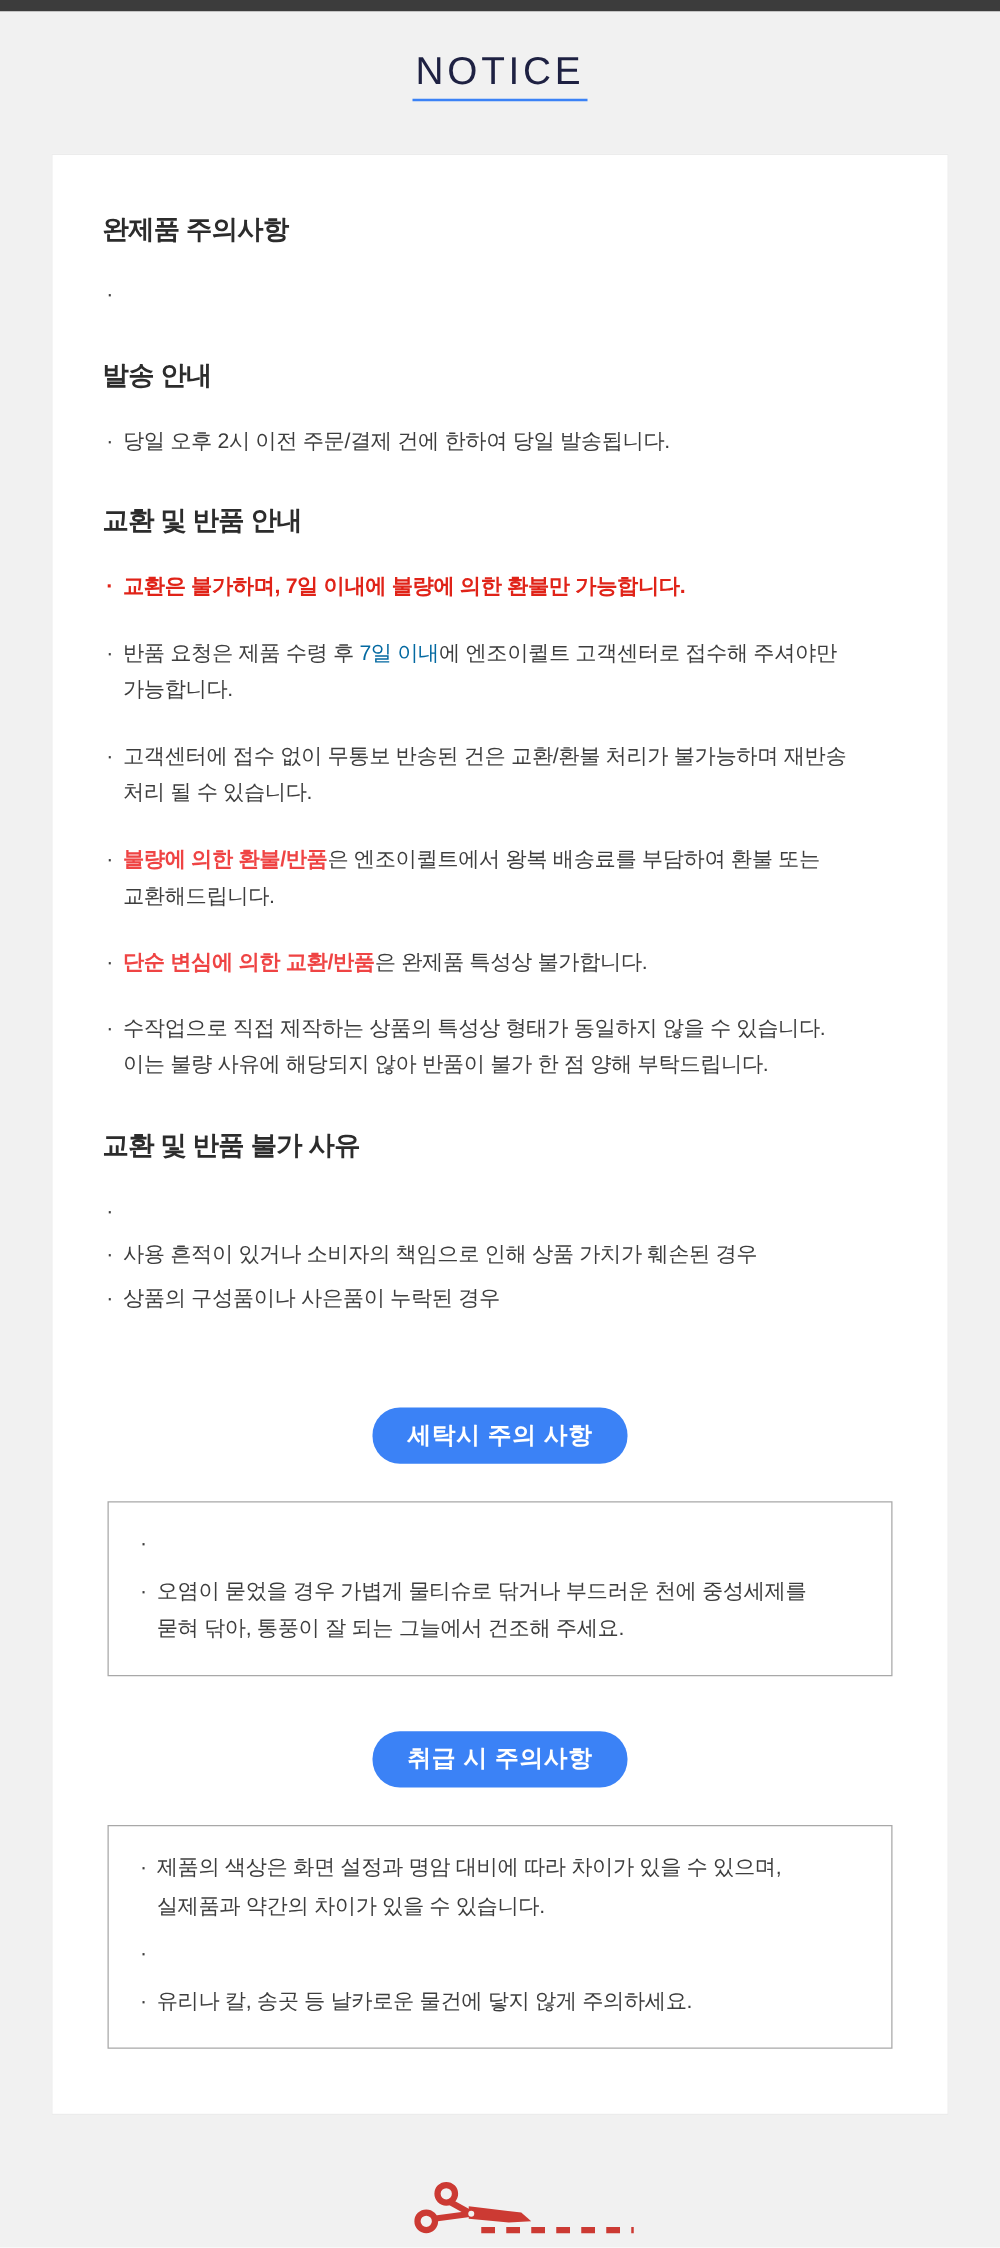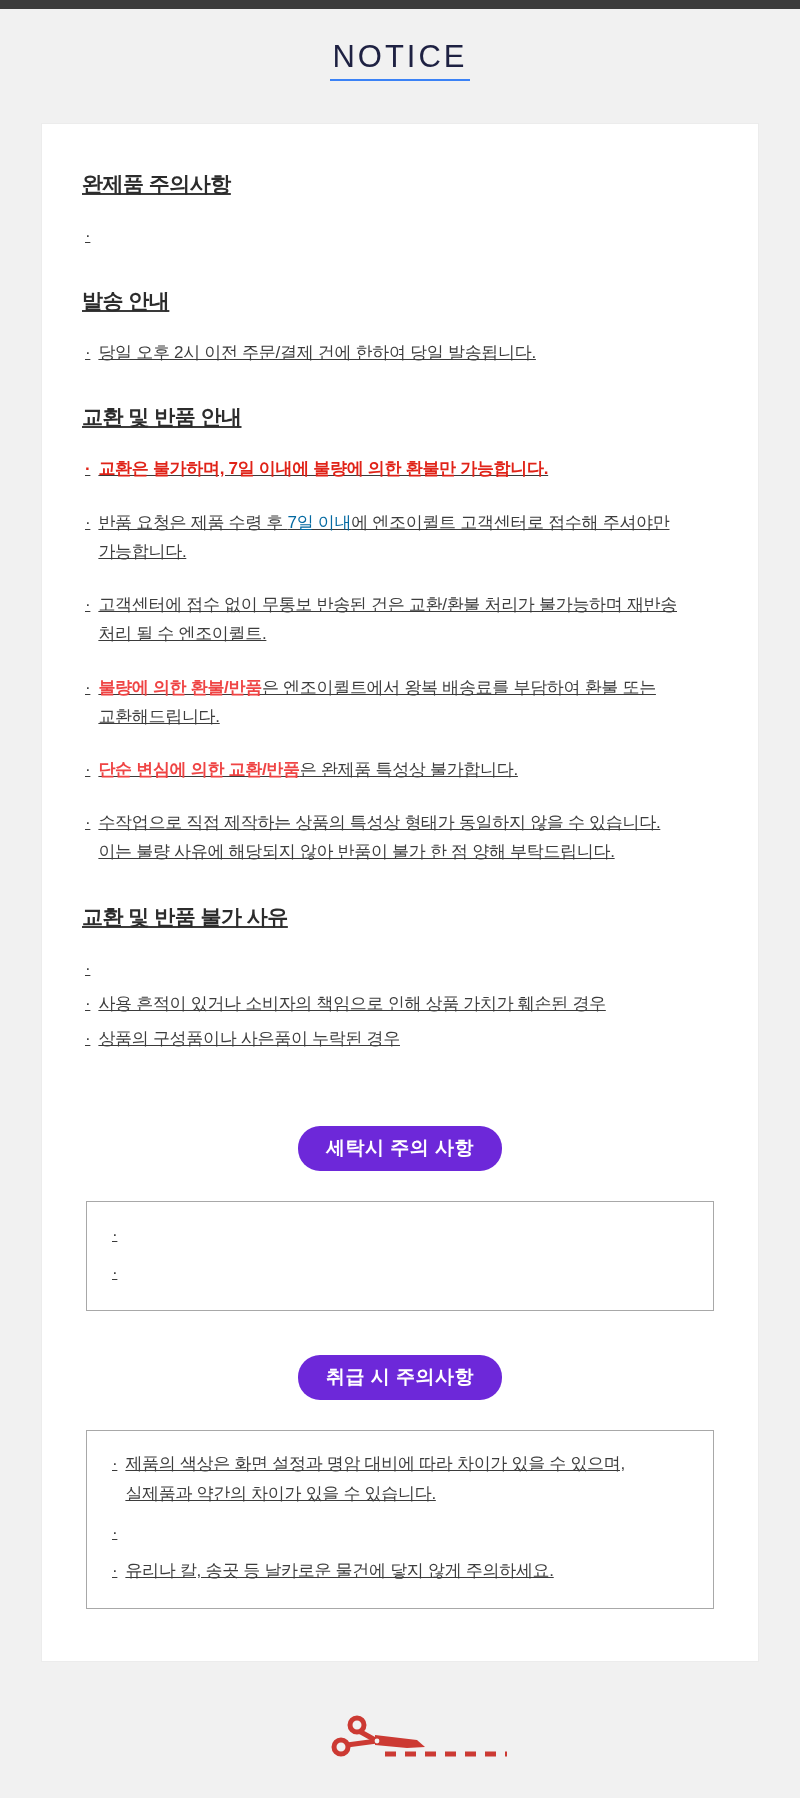--- a/index.html
+++ b/index.html
@@ -23,21 +23,20 @@
     padding: 0 2px 4px;
     font-weight: 400;
   }
 
   .card {
     width: 718px;
     margin: 42px auto 0;
     background: #ffffff;
     border: 1px solid #ececec;
     padding: 32px 40px 52px;
-    text-decoration: underline;
   }
 
   .section-heading {
     font-size: 21px;
     font-weight: bold;
     color: #2c2c2c;
     letter-spacing: -0.5px;
     margin: 36px 0 0;
     line-height: 1.3;
   }
@@ -56,21 +55,21 @@
   .bullet .txt { white-space: pre-line; }
   .bullet.tight { margin-top: 6px; }
   .red  { color: #0369a1; }
   .bullet.red-line { color: #e02318; font-weight: bold; }
   .bold { font-weight: bold; color: #ef4444; }
 
   .badge-wrap { text-align: center; margin-top: 72px; }
   .badge-wrap.second { margin-top: 44px; }
   .badge {
     display: inline-block;
-    background: #6d28d9;
+    background: #3b82f6;
     color: #ffffff;
     font-size: 19px;
     font-weight: bold;
     letter-spacing: 0.5px;
     padding: 9px 28px 10px;
     border-radius: 22px;
   }
 
   .note-box {
     width: 628px;
@@ -116,21 +115,21 @@
 
   <div class="bullet">
     <span class="dot">·</span>
     <span class="txt"><span>반품 요청은 제품 수령 후 </span><span class="red">7일 이내</span><span>에 엔조이퀼트 고객센터로 접수해 주셔야만
 가능합니다.</span></span>
   </div>
 
   <div class="bullet">
     <span class="dot">·</span>
     <span class="txt">고객센터에 접수 없이 무통보 반송된 건은 교환/환불 처리가 불가능하며 재반송
-처리 될 수 엔조이퀼트.</span>
+처리 될 수 있습니다.</span>
   </div>
 
   <div class="bullet">
     <span class="dot">·</span>
     <span class="txt"><span class="bold">불량에 의한 환불/반품</span><span>은 엔조이퀼트에서 왕복 배송료를 부담하여 환불 또는
 교환해드립니다.</span></span>
   </div>
 
   <div class="bullet">
     <span class="dot">·</span>
@@ -158,20 +157,22 @@
 
   <div class="badge-wrap">
     <span class="badge">세탁시 주의 사항</span>
   </div>
   <div class="note-box">
     <div class="bullet">
       <span class="dot">·</span>
     </div>
     <div class="bullet">
       <span class="dot">·</span>
+      <span class="txt">오염이 묻었을 경우 가볍게 물티슈로 닦거나 부드러운 천에 중성세제를
+묻혀 닦아, 통풍이 잘 되는 그늘에서 건조해 주세요.</span>
     </div>
   </div>
 
   <div class="badge-wrap second">
     <span class="badge">취급 시 주의사항</span>
   </div>
   <div class="note-box">
     <div class="bullet">
       <span class="dot">·</span>
       <span class="txt">제품의 색상은 화면 설정과 명암 대비에 따라 차이가 있을 수 있으며,

